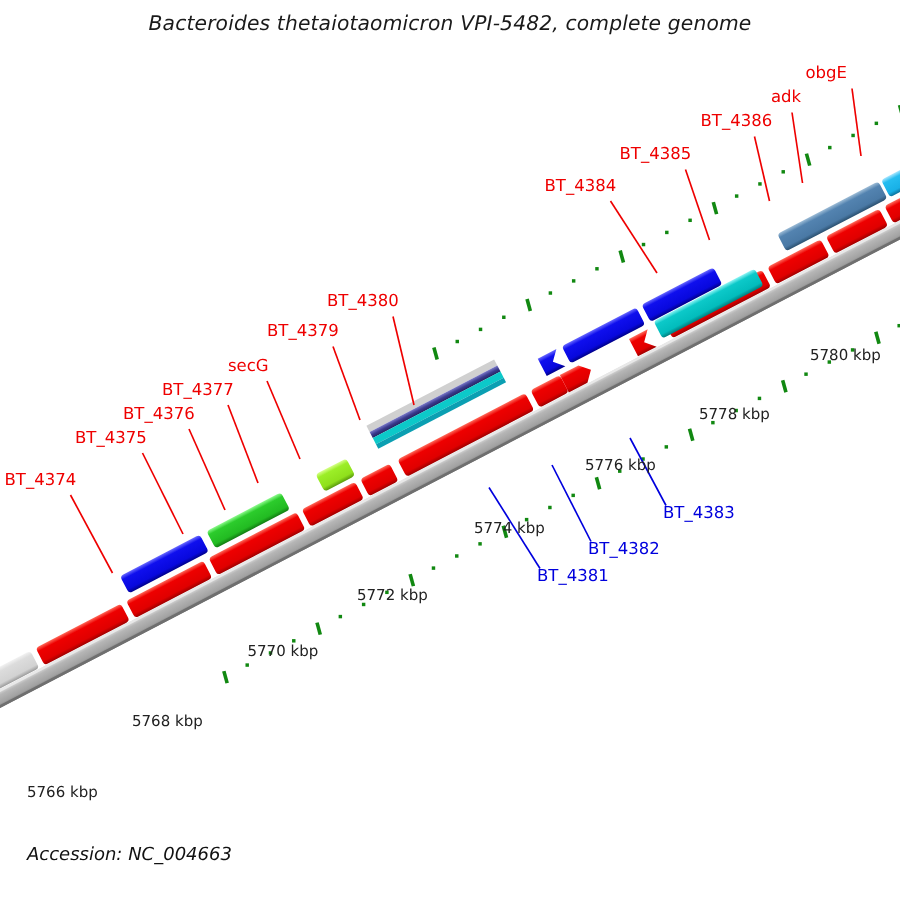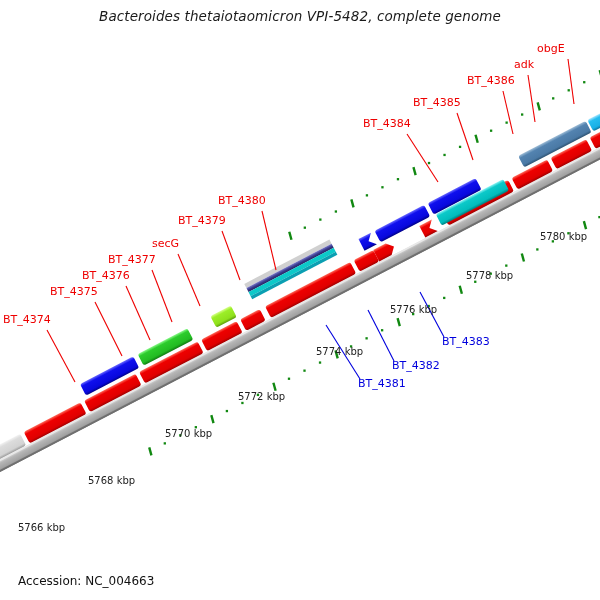--- a/index.html
+++ b/index.html
@@ -8,21 +8,21 @@
     font-family:"DejaVu Sans","Liberation Sans",sans-serif;
     overflow:hidden;position:relative;
   }
   #stage{position:absolute;inset:0;width:600px;height:600px;}
   .title{
     position:absolute;top:8px;left:0;width:600px;text-align:center;
     font-family:"DejaVu Sans","Liberation Sans",sans-serif;
     font-style:italic;font-size:13.5px;color:#1a1a1a;letter-spacing:.1px;
     white-space:nowrap;
   }
-  .statusbar{position:absolute;left:0;bottom:0;width:532px;height:34px;}
+  .statusbar{position:absolute;left:0;bottom:12px;width:532px;height:34px;font-style:italic;}
   .status-accession{
     position:absolute;left:18px;top:8px;font-size:12px;color:#111;white-space:nowrap;
   }
   .status-meta{
     position:absolute;left:262px;top:8px;font-size:12px;color:#111;white-space:nowrap;
   }
   svg{position:absolute;left:0;top:0;}
   .lbl{font-family:"DejaVu Sans","Liberation Sans",sans-serif;font-size:11px;}
   .lbl-red{fill:#ee0000;}
   .lbl-blue{fill:#0000dd;}

